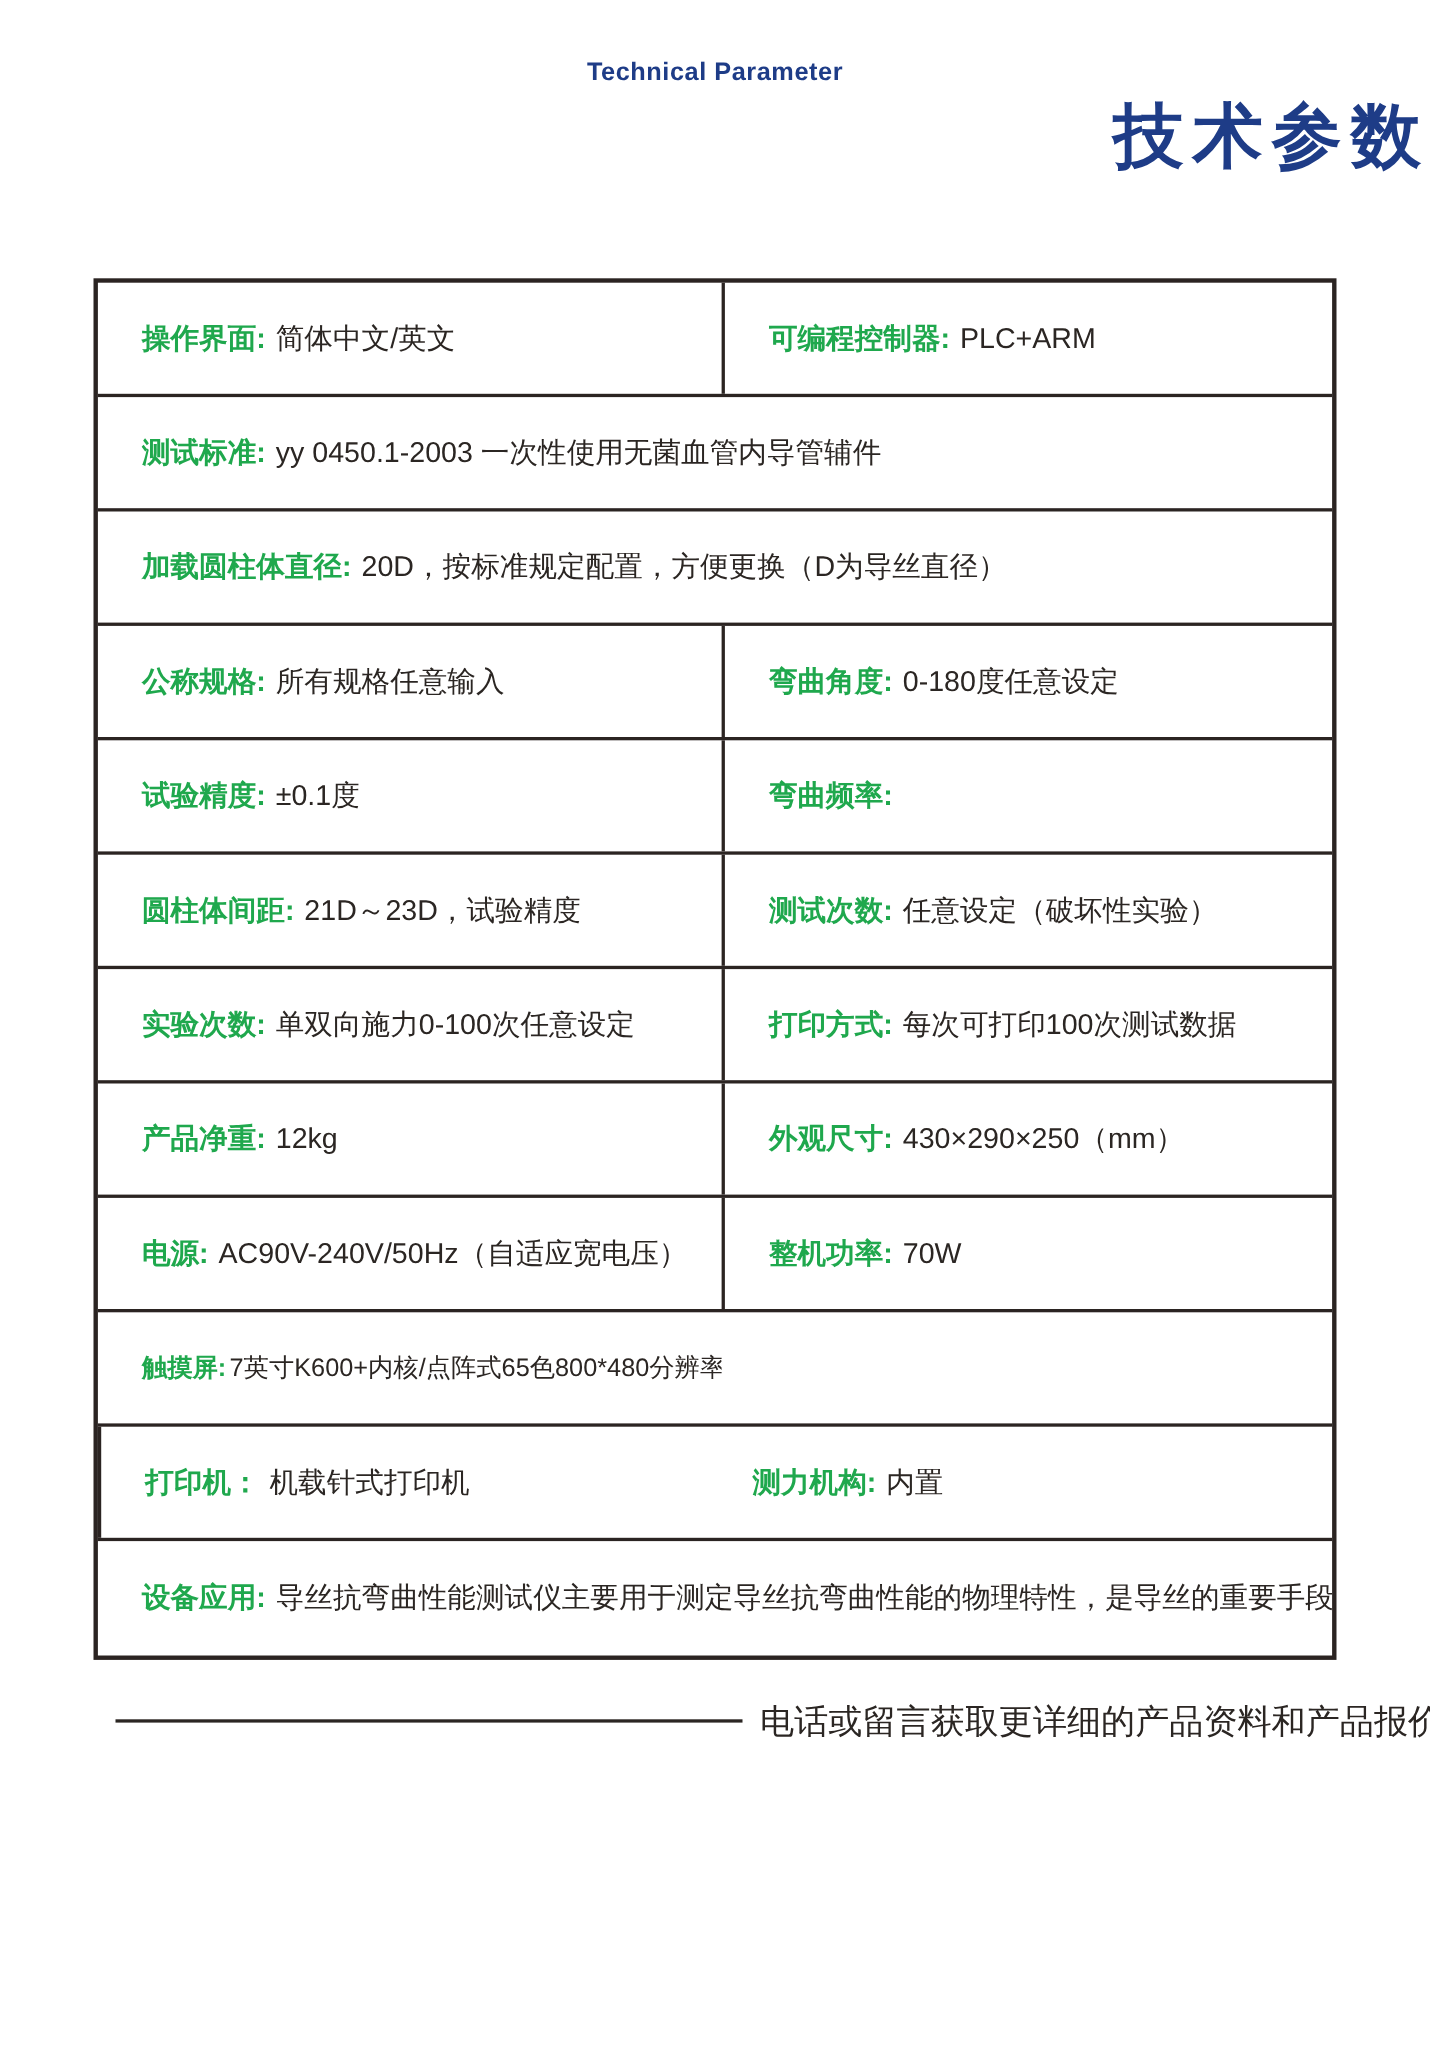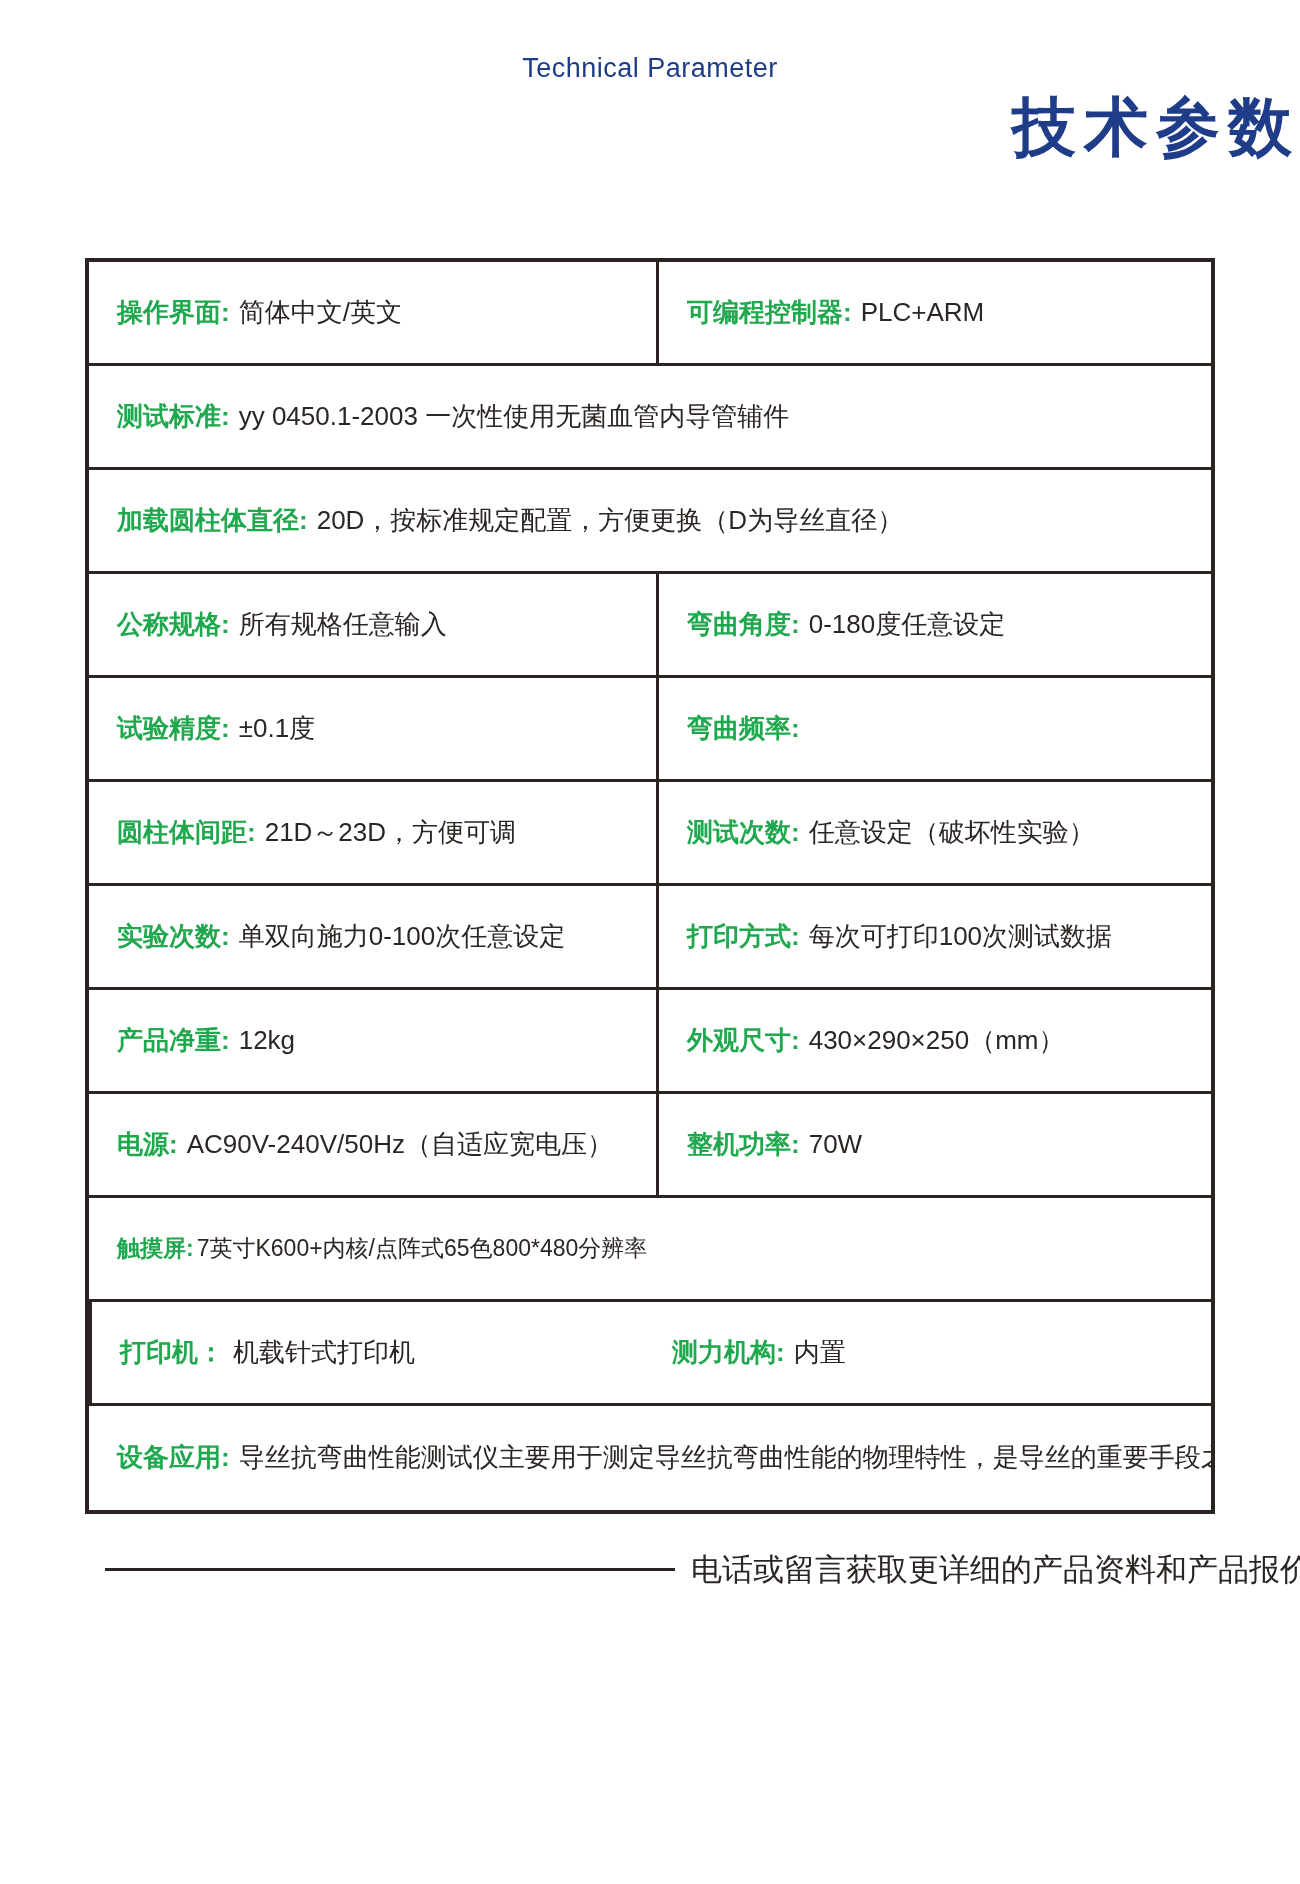--- a/index.html
+++ b/index.html
@@ -20,22 +20,22 @@
     margin:0 auto;
     background:#ffffff;
     overflow:hidden;
   }
   .header{
     text-align:center;
     padding-top:52px;
   }
   .subtitle{
     color:var(--blue);
-    font-size:27px;
-    font-weight:400;
+    font-size:23px;
+    font-weight:700;
     letter-spacing:0.5px;
     line-height:1.2;
   }
   .title{
     color:var(--blue);
     font-size:64px;
     font-weight:900;
     letter-spacing:8px;
     margin-top:8px;
     line-height:1.1;
@@ -49,21 +49,21 @@
   .trow{
     display:flex;
     min-height:104px;
     border-bottom:3px solid var(--border);
   }
   .trow:last-child{border-bottom:none;}
   .cell{
     display:flex;
     align-items:center;
     flex:1 1 auto;
-    padding:0 8px 0 28px;
+    padding:0 8px 0 40px;
     overflow:hidden;
   }
   .trow.double .cell.c0{flex:0 0 567px;}
   .trow.double .cell.c1{
     flex:1 1 auto;
     border-left:3px solid var(--border);
   }
   .lbl{
     color:var(--green);
     font-weight:700;
@@ -153,21 +153,21 @@
         <span class="val">±0.1度</span>
       </div>
       <div class="cell c1">
         <span class="lbl">弯曲频率:</span>
       </div>
     </div>
 
     <div class="trow double">
       <div class="cell c0">
         <span class="lbl">圆柱体间距:</span>
-        <span class="val">21D～23D，方便可调</span>
+        <span class="val">21D～23D，试验精度</span>
       </div>
       <div class="cell c1">
         <span class="lbl">测试次数:</span>
         <span class="val">任意设定（破坏性实验）</span>
       </div>
     </div>
 
     <div class="trow double">
       <div class="cell c0">
         <span class="lbl">实验次数:</span>

